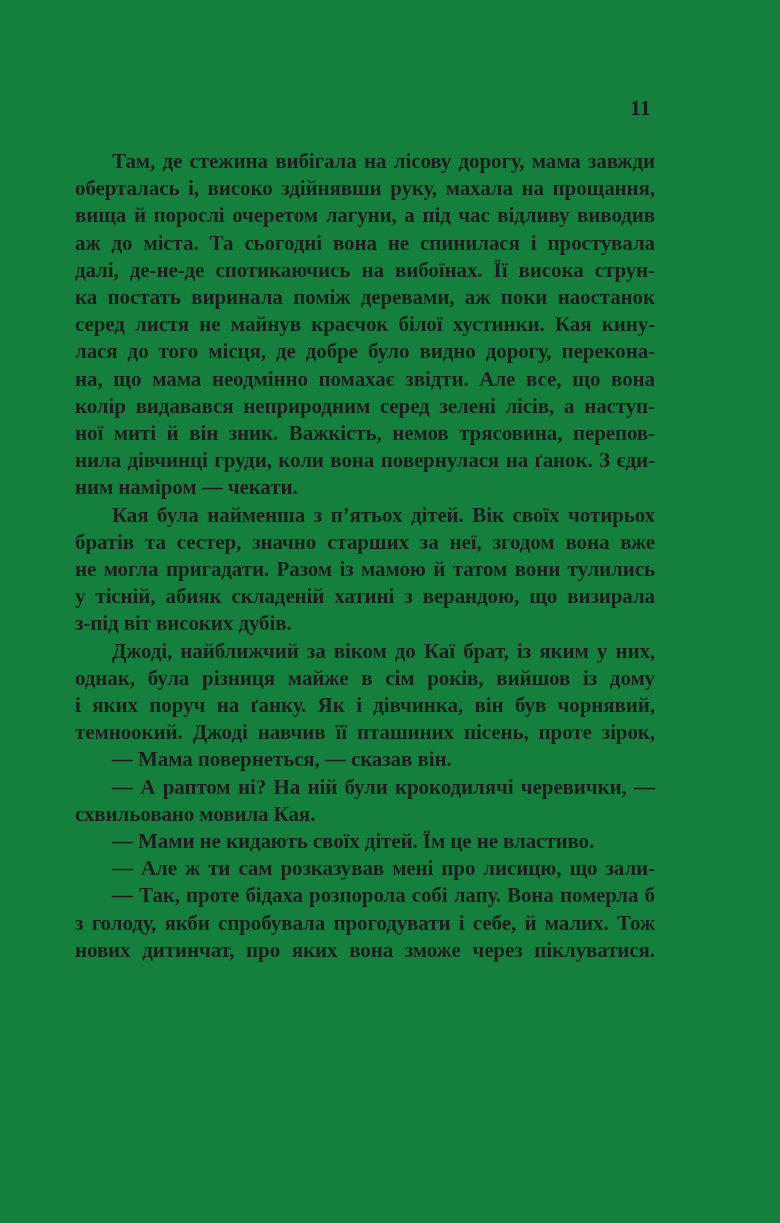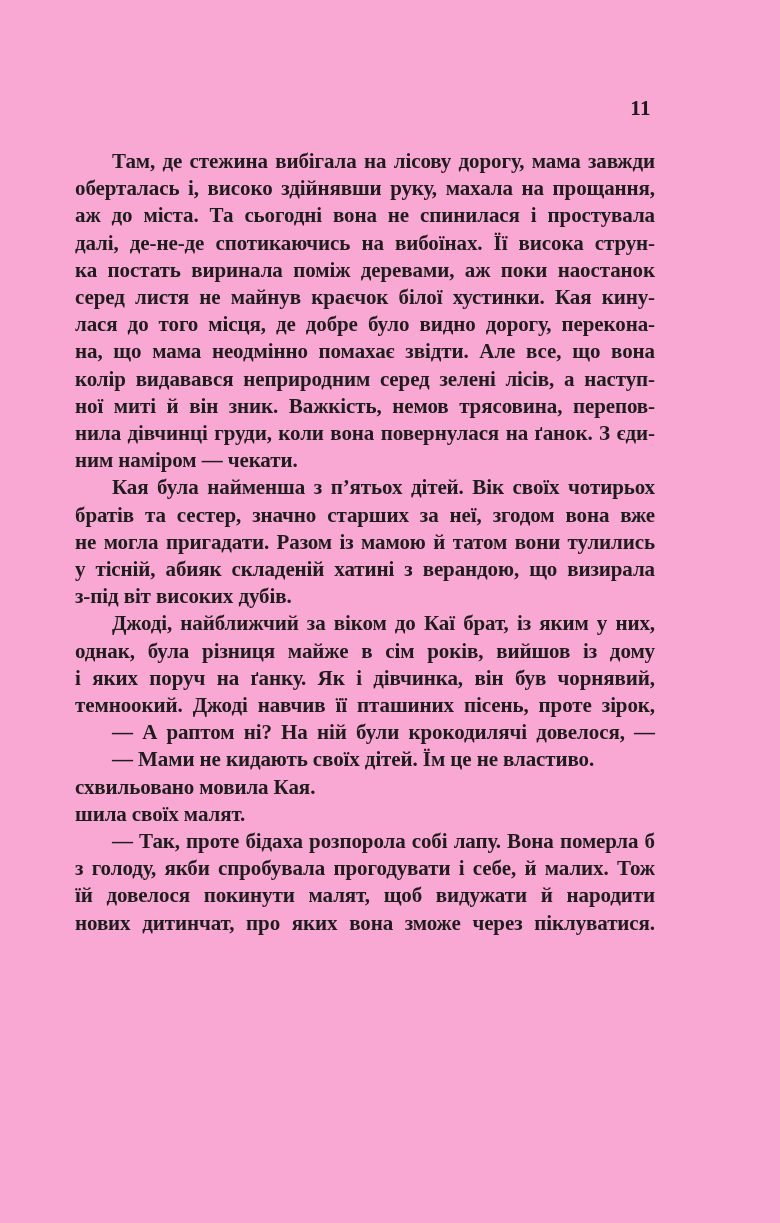--- a/index.html
+++ b/index.html
@@ -11,21 +11,21 @@
     height: 1223px;
     background: #ffffff;
     position: relative;
     overflow: hidden;
     font-family: "Liberation Serif", "DejaVu Serif", serif;
     color: #1d1d1d;
   }
   .page {
     position: absolute;
     inset: 0;
-    background: #f9a8d4;
+    background: #15803d;
   }
   .page-number {
     position: absolute;
     top: 96px;
     left: 75px;
     width: 576px;
     text-align: right;
     font-weight: bold;
     font-size: 21px;
     letter-spacing: 0.5px;
@@ -55,41 +55,42 @@
   }
 </style>
 </head>
 <body>
 
 <div class="page">
   <div class="page-number">11</div>
   <div class="text-block">
       <div class="line first">Там, де стежина вибігала на лісову дорогу, мама завжди</div>
       <div class="line">оберталась і, високо здійнявши руку, махала на прощання,</div>
+      <div class="line">вища й порослі очеретом лагуни, а під час відливу виводив</div>
       <div class="line">аж до міста. Та сьогодні вона не спинилася і простувала</div>
       <div class="line">далі, де-не-де спотикаючись на вибоїнах. Її висока струн-</div>
       <div class="line">ка постать виринала поміж деревами, аж поки наостанок</div>
       <div class="line">серед листя не майнув краєчок білої хустинки. Кая кину-</div>
       <div class="line">лася до того місця, де добре було видно дорогу, перекона-</div>
       <div class="line">на, що мама неодмінно помахає звідти. Але все, що вона</div>
       <div class="line">колір видавався неприродним серед зелені лісів, а наступ-</div>
       <div class="line">ної миті й він зник. Важкість, немов трясовина, перепов-</div>
       <div class="line">нила дівчинці груди, коли вона повернулася на ґанок. З єди-</div>
       <div class="line endline">ним наміром — чекати.</div>
       <div class="line first">Кая була найменша з п’ятьох дітей. Вік своїх чотирьох</div>
       <div class="line">братів та сестер, значно старших за неї, згодом вона вже</div>
       <div class="line">не могла пригадати. Разом із мамою й татом вони тулились</div>
       <div class="line">у тісній, абияк складеній хатині з верандою, що визирала</div>
       <div class="line endline">з-під віт високих дубів.</div>
       <div class="line first">Джоді, найближчий за віком до Каї брат, із яким у них,</div>
       <div class="line">однак, була різниця майже в сім років, вийшов із дому</div>
       <div class="line">і яких поруч на ґанку. Як і дівчинка, він був чорнявий,</div>
       <div class="line">темноокий. Джоді навчив її пташиних пісень, проте зірок,</div>
-      <div class="line first">— А раптом ні? На ній були крокодилячі довелося, —</div>
+      <div class="line first endline">— Мама повернеться, — сказав він.</div>
+      <div class="line first">— А раптом ні? На ній були крокодилячі черевички, —</div>
+      <div class="line endline">схвильовано мовила Кая.</div>
       <div class="line first endline">— Мами не кидають своїх дітей. Їм це не властиво.</div>
-      <div class="line endline">схвильовано мовила Кая.</div>
-      <div class="line endline">шила своїх малят.</div>
+      <div class="line first">— Але ж ти сам розказував мені про лисицю, що зали-</div>
       <div class="line first">— Так, проте бідаха розпорола собі лапу. Вона померла б</div>
       <div class="line">з голоду, якби спробувала прогодувати і себе, й малих. Тож</div>
-      <div class="line">їй довелося покинути малят, щоб видужати й народити</div>
       <div class="line">нових дитинчат, про яких вона зможе через піклуватися.</div>
     </div>
 </div>
 
 </body></html>

